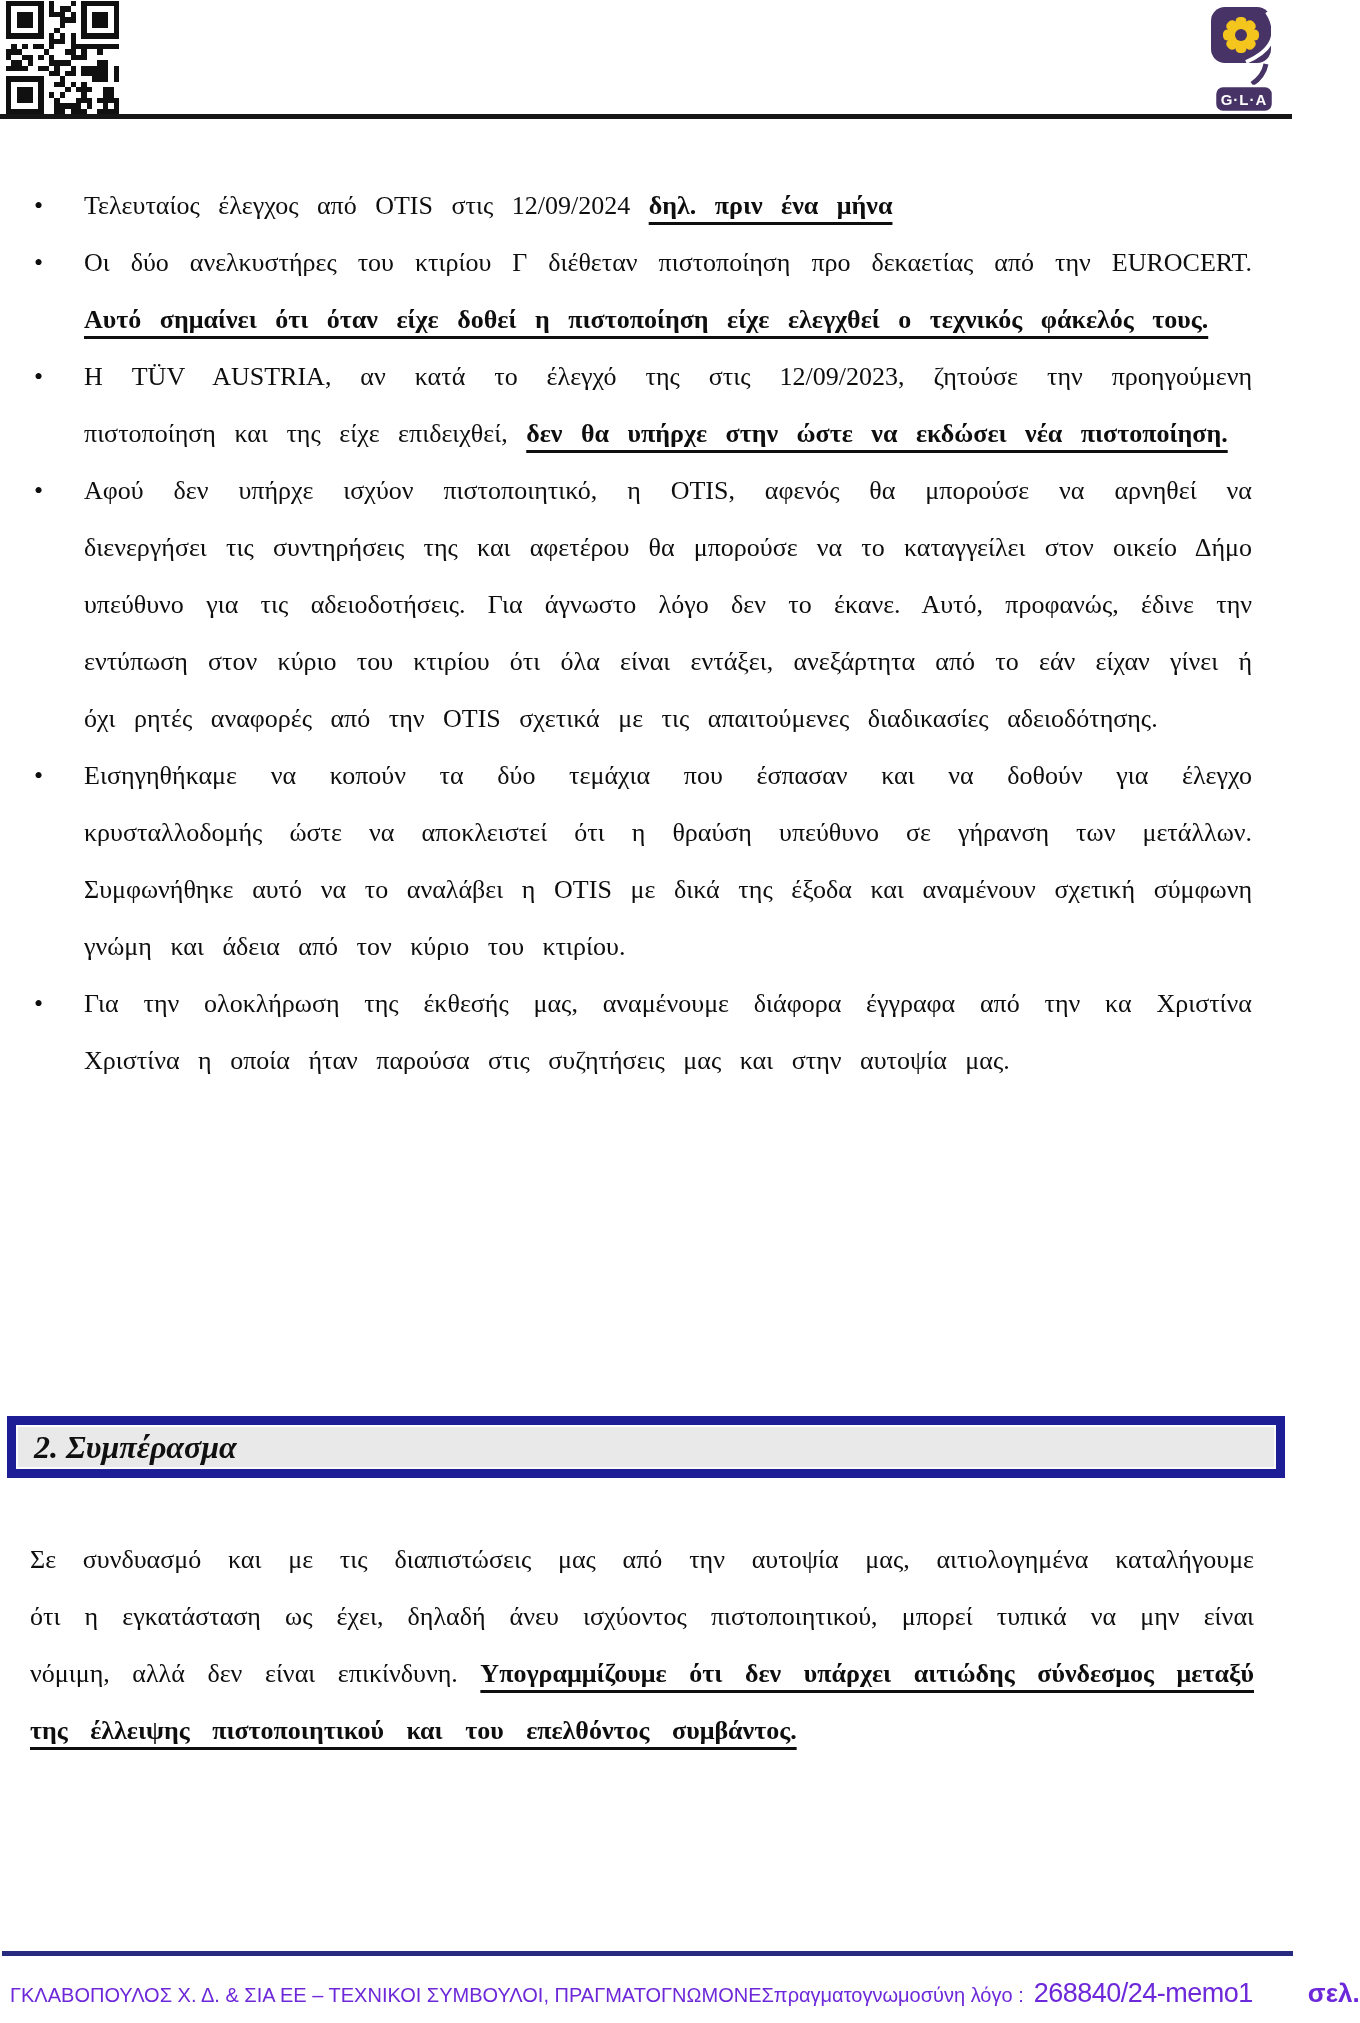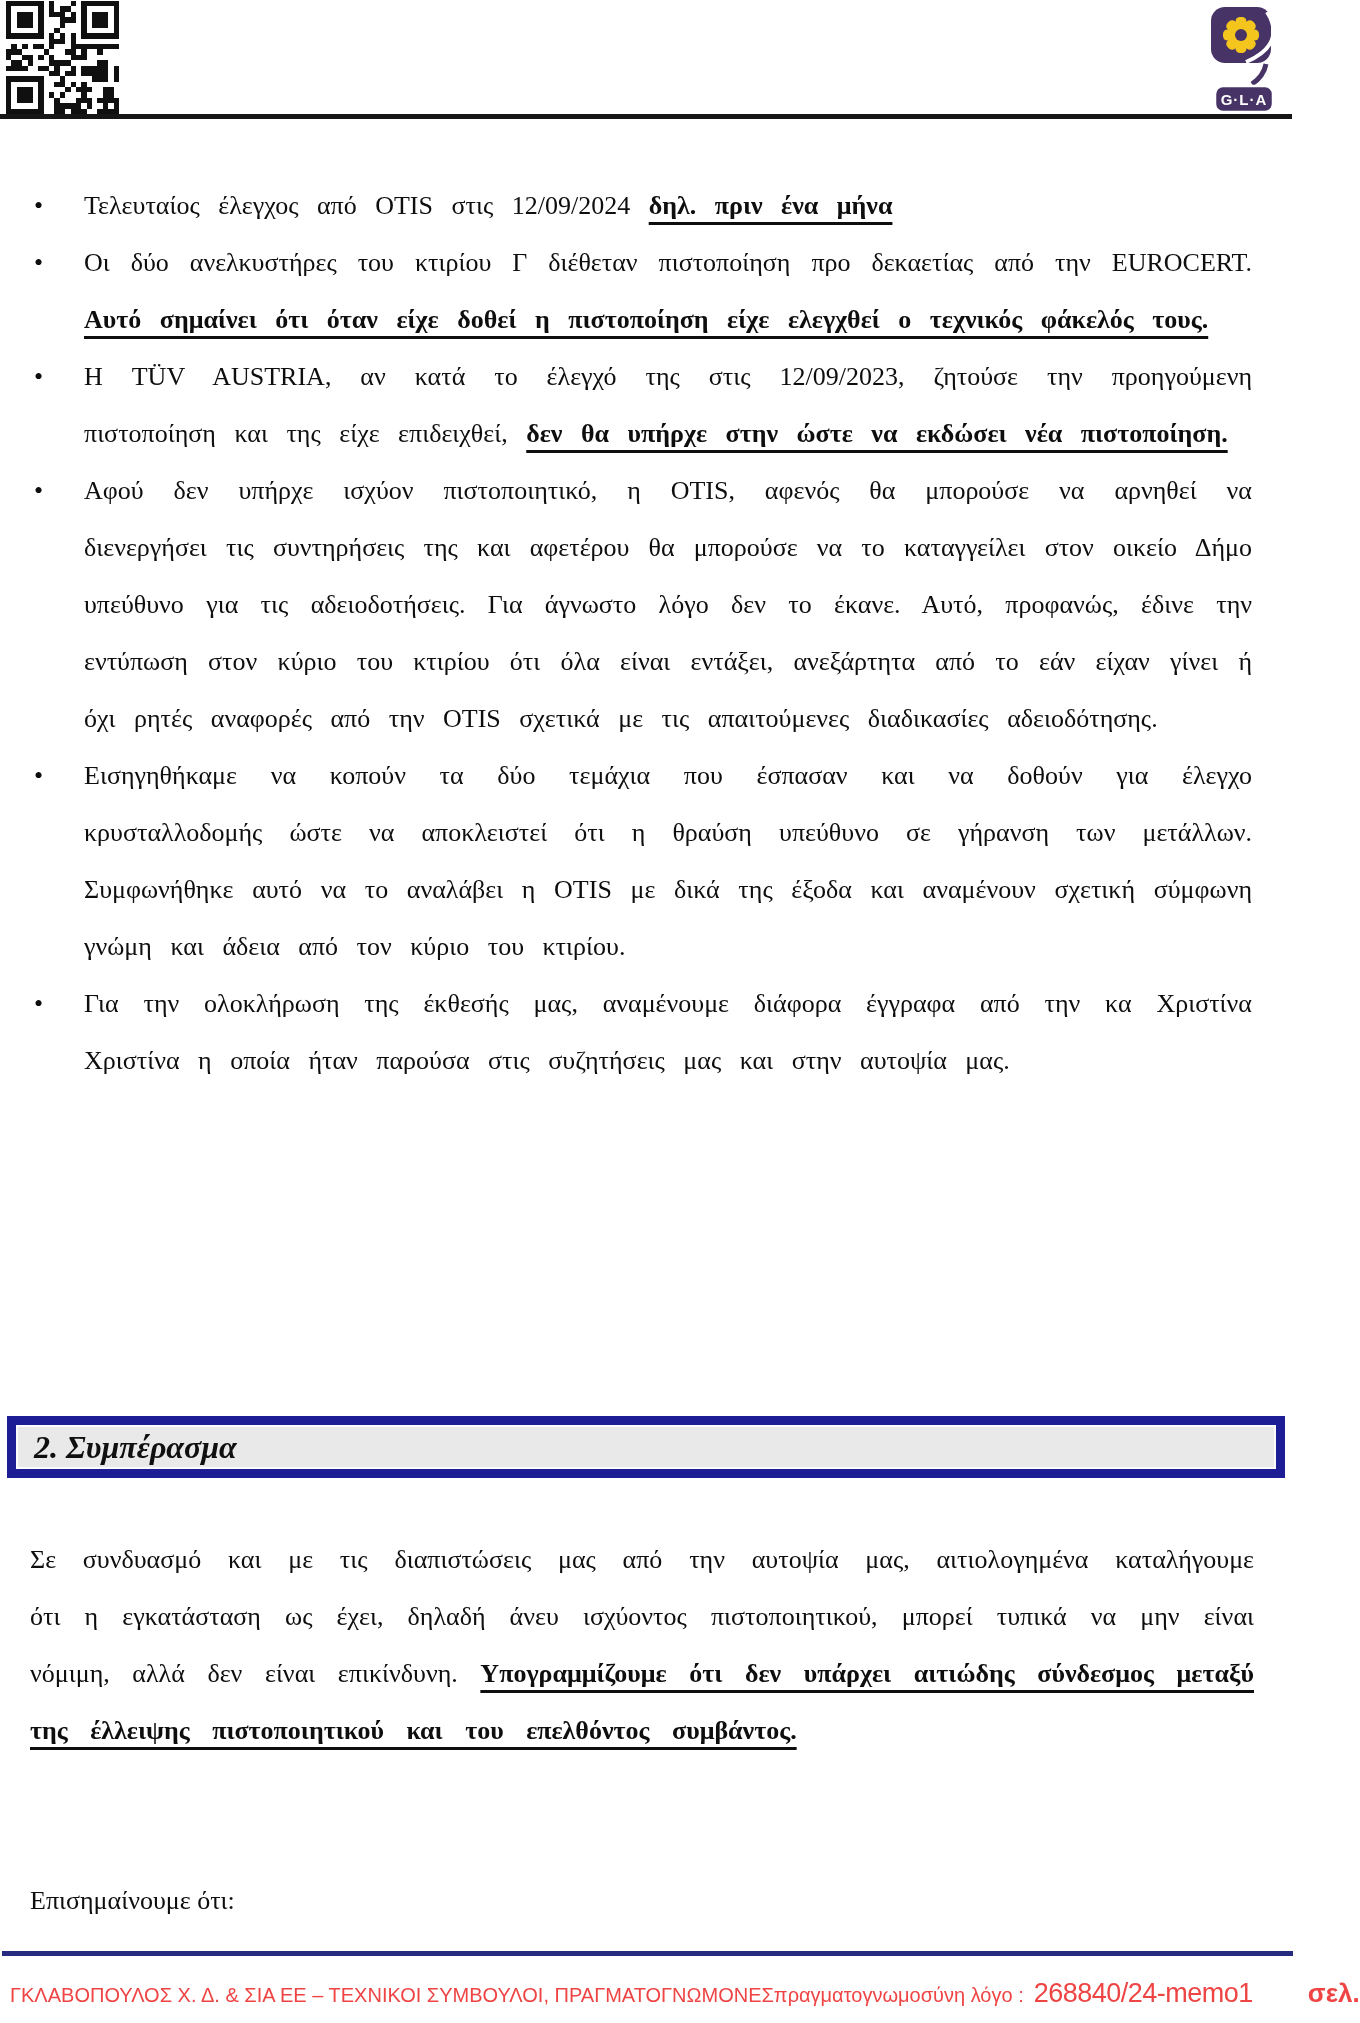--- a/index.html
+++ b/index.html
@@ -27,21 +27,21 @@
     box-sizing:border-box;background:#1d1d96;padding:9px;}
   .heading-inner{height:100%;box-sizing:border-box;background:#e9e9e9;border:2px solid #fbfbfb;
     display:flex;align-items:center;padding-left:16px;
     font-style:italic;font-weight:bold;font-size:32px;line-height:30px;color:#101010;}
 
   .conclusion{position:absolute;top:1531px;left:30px;width:1224px;margin:0;text-align:justify;word-spacing:16px;}
   .note{position:absolute;top:1872px;left:30px;margin:0;}
 
   
   .footer{position:absolute;top:1951px;left:2px;width:1356px;
-    font-family:"Liberation Sans", sans-serif;color:#ef4444;line-height:normal;}
+    font-family:"Liberation Sans", sans-serif;color:#6d28d9;line-height:normal;}
   .footer-rule{width:1291px;height:5px;background:#272b80;}
   .footer-row{display:flex;align-items:baseline;width:1291px;margin-top:22px;padding-left:8px;box-sizing:border-box;}
   .company{font-size:20px;white-space:nowrap;}
   .flex-spacer{flex:1;}
   .case-label{font-size:20px;white-space:nowrap;}
   .case-number{font-size:27px;font-weight:normal;margin-left:10px;letter-spacing:-0.5px;white-space:nowrap;}
   .page-label{font-size:26px;font-weight:bold;margin-left:55px;white-space:nowrap;}
 </style>
 </head>
 <body>
@@ -309,21 +309,20 @@
       <li><span class="marker">•</span><span>Εισηγηθήκαμε να κοπούν τα δύο τεμάχια που έσπασαν και να δοθούν για έλεγχο κρυσταλλοδομής ώστε να αποκλειστεί ότι η θραύση υπεύθυνο σε γήρανση των μετάλλων. Συμφωνήθηκε αυτό να το αναλάβει η OTIS με δικά της έξοδα και αναμένουν σχετική σύμφωνη γνώμη και άδεια από τον κύριο του κτιρίου.</span></li>
       <li><span class="marker">•</span><span>Για την ολοκλήρωση της έκθεσής μας, αναμένουμε διάφορα έγγραφα από την κα Χριστίνα Χριστίνα η οποία ήταν παρούσα στις συζητήσεις μας και στην αυτοψία μας.</span></li>
     </ul>
 
   <div class="heading-box">
     <div class="heading-inner">2. Συμπέρασμα</div>
   </div>
 
   <p class="conclusion"><span>Σε συνδυασμό και με τις διαπιστώσεις μας από την αυτοψία μας, αιτιολογημένα καταλήγουμε ότι η εγκατάσταση ως έχει, δηλαδή άνευ ισχύοντος πιστοποιητικού, μπορεί τυπικά να μην είναι νόμιμη, αλλά δεν είναι επικίνδυνη. </span><span class="bu">Υπογραμμίζουμε ότι δεν υπάρχει αιτιώδης σύνδεσμος μεταξύ της έλλειψης πιστοποιητικού και του επελθόντος συμβάντος.</span></p>
 
-  <p class="note">Επισημαίνουμε ότι:</p>
 
   <div class="footer">
     <div class="footer-rule"></div>
     <div class="footer-row">
       <span class="company">ΓΚΛΑΒΟΠΟΥΛΟΣ Χ. Δ. &amp; ΣΙΑ ΕΕ – ΤΕΧΝΙΚΟΙ ΣΥΜΒΟΥΛΟΙ, ΠΡΑΓΜΑΤΟΓΝΩΜΟΝΕΣ</span>
       <span class="flex-spacer"></span>
       <span class="case-label">πραγματογνωμοσύνη λόγο :</span>
       <span class="case-number">268840/24-memo1</span>
       <span class="page-label">σελ. 2 / 3</span>
     </div>

